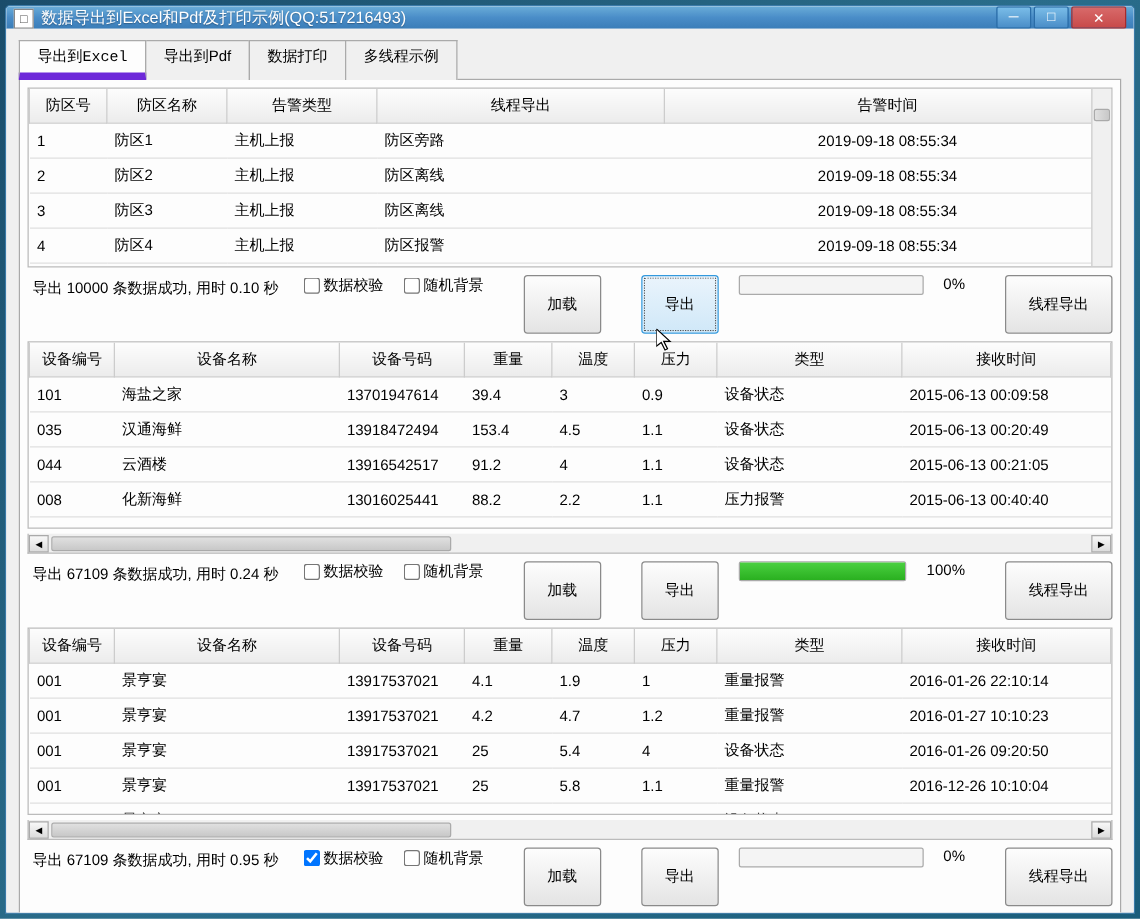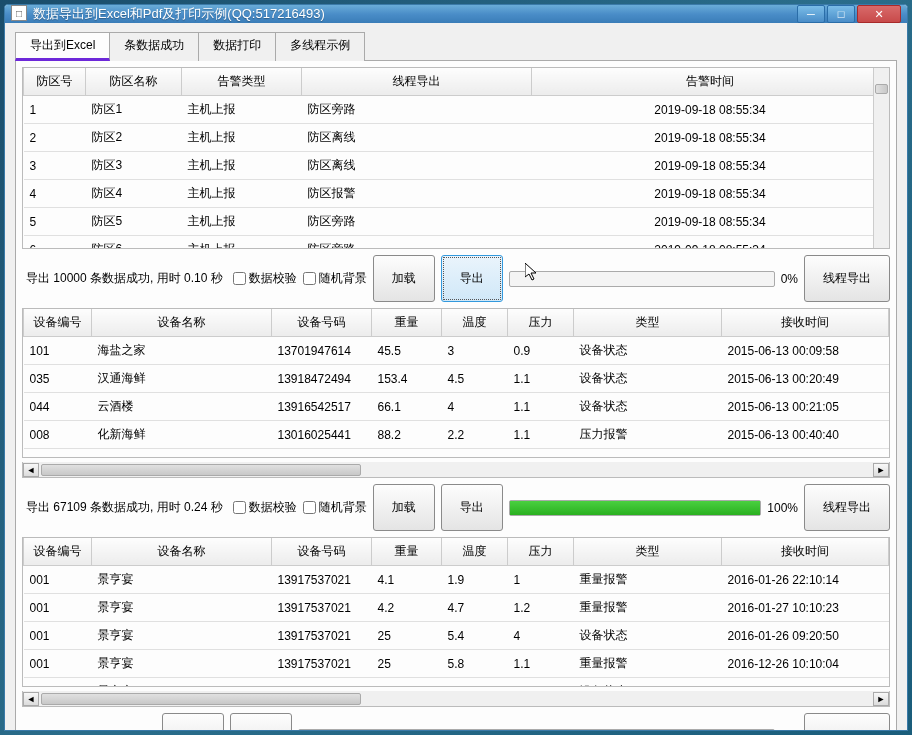--- a/index.html
+++ b/index.html
@@ -19,21 +19,21 @@
   border: 1px solid #3a7aa8;
   border-radius: 4px 4px 0 0;
   overflow: hidden;
   display: flex;
   flex-direction: column;
 }
 .titlebar {
   background: linear-gradient(to bottom, #6aadd8 0%, #4a8dc8 50%, #3a7db8 100%);
   height: 28px;
   display: flex;
-  align-items: flex-start;
+  align-items: flex-end;
   padding: 0 6px;
   color: #fff;
 }
 .titlebar-icon {
   width: 16px; height: 16px;
   background: #fff;
   border: 1px solid #888;
   margin-right: 6px;
   display: flex;
   align-items: center;
@@ -68,22 +68,23 @@
   background: #f0f0f0;
   border: 1px solid #aaa;
   border-bottom: none;
   margin-right: -1px;
   cursor: pointer;
   position: relative;
   top: 1px;
 }
 .tab.active {
   background: #fdfdfd;
-  border-bottom: 3px solid #6d28d9;
+  border-bottom: 6px solid #6d28d9;
   z-index: 2;
+  font-family: Liberation Mono, monospace;
 }
 .tab-panel {
   border: 1px solid #aaa;
   background: #fdfdfd;
   flex: 1;
   padding: 6px;
   display: flex;
   flex-direction: column;
   gap: 4px;
   overflow: hidden;
@@ -142,35 +143,36 @@
 .hscroll-thumb {
   position: absolute;
   height: 12px;
   top: 1px;
   background: linear-gradient(to bottom, #e0e0e0, #c8c8c8);
   border: 1px solid #aaa;
   border-radius: 2px;
 }
 .ctrl-row {
   display: flex;
-  align-items: center;
-  gap: 6px;
+  align-items: flex-start;
+  gap: 16px;
   padding: 2px 0;
 }
 .status-lbl { padding: 2px 4px; }
 .chk { display: flex; align-items: center; gap: 3px; }
 .chk input { width: 13px; height: 13px; }
 .btn {
   padding: 14px 18px;
   background: linear-gradient(to bottom, #fdfdfd, #e4e4e4);
   border: 1px solid #8a8a8a;
   border-radius: 3px;
   cursor: pointer;
   font-size: 12px;
   font-family: Liberation Sans, sans-serif;
+  margin-left: 16px;
 }
 .btn.focus {
   border: 1px solid #3399dd;
   outline: 1px dotted #555;
   outline-offset: -3px;
   background: linear-gradient(to bottom, #eaf4fc, #d0e8f8);
 }
 .progress {
   height: 16px;
   border: 1px solid #aaa;
@@ -200,28 +202,28 @@
     <div class="winbtns">
       <div class="winbtn">─</div>
       <div class="winbtn">□</div>
       <div class="winbtn close">✕</div>
     </div>
   </div>
 
   <div class="client">
     <div class="tabs-row">
       <div class="tab active">导出到Excel</div>
-      <div class="tab">条数据成功</div>
+      <div class="tab">导出到Pdf</div>
       <div class="tab">数据打印</div>
       <div class="tab">多线程示例</div>
     </div>
 
     <div class="tab-panel">
 
-      <div class="grid-wrap" style="height:182px">
+      <div class="grid-wrap" style="height:144px">
         <table class="grid">
           <colgroup>
               <col style="width:62px">
               <col style="width:96px">
               <col style="width:120px">
               <col style="width:230px">
               <col>
             </colgroup>
           <thead>
               <tr>
@@ -323,41 +325,41 @@
                 <th>压力</th>
                 <th>类型</th>
                 <th>接收时间</th>
               </tr>
             </thead>
           <tbody id="g2body">
               <tr>
                 <td>101</td>
                 <td>海盐之家</td>
                 <td>13701947614</td>
-                <td>45.5</td>
+                <td>39.4</td>
                 <td>3</td>
                 <td>0.9</td>
                 <td>设备状态</td>
                 <td>2015-06-13 00:09:58</td>
               </tr>
               <tr>
                 <td>035</td>
                 <td>汉通海鲜</td>
                 <td>13918472494</td>
                 <td>153.4</td>
                 <td>4.5</td>
                 <td>1.1</td>
                 <td>设备状态</td>
                 <td>2015-06-13 00:20:49</td>
               </tr>
               <tr>
                 <td>044</td>
                 <td>云酒楼</td>
                 <td>13916542517</td>
-                <td>66.1</td>
+                <td>91.2</td>
                 <td>4</td>
                 <td>1.1</td>
                 <td>设备状态</td>
                 <td>2015-06-13 00:21:05</td>
               </tr>
               <tr>
                 <td>008</td>
                 <td>化新海鲜</td>
                 <td>13016025441</td>
                 <td>88.2</td>
@@ -476,20 +478,21 @@
       </div>
       <div class="hscroll">
         <div class="hscroll-btn">◄</div>
         <div class="hscroll-track">
             <div class="hscroll-thumb" style="left:2px;width:320px"></div>
           </div>
         <div class="hscroll-btn">►</div>
       </div>
 
       <div class="ctrl-row">
+        <span class="status-lbl">导出 67109 条数据成功, 用时 0.95 秒</span>
         <label class="chk">
             <input type="checkbox" checked="" style="">
             <span>数据校验</span>
           </label>
         <label class="chk">
             <input type="checkbox" style="">
             <span>随机背景</span>
           </label>
         <button class="btn">加载</button>
         <button class="btn">导出</button>

